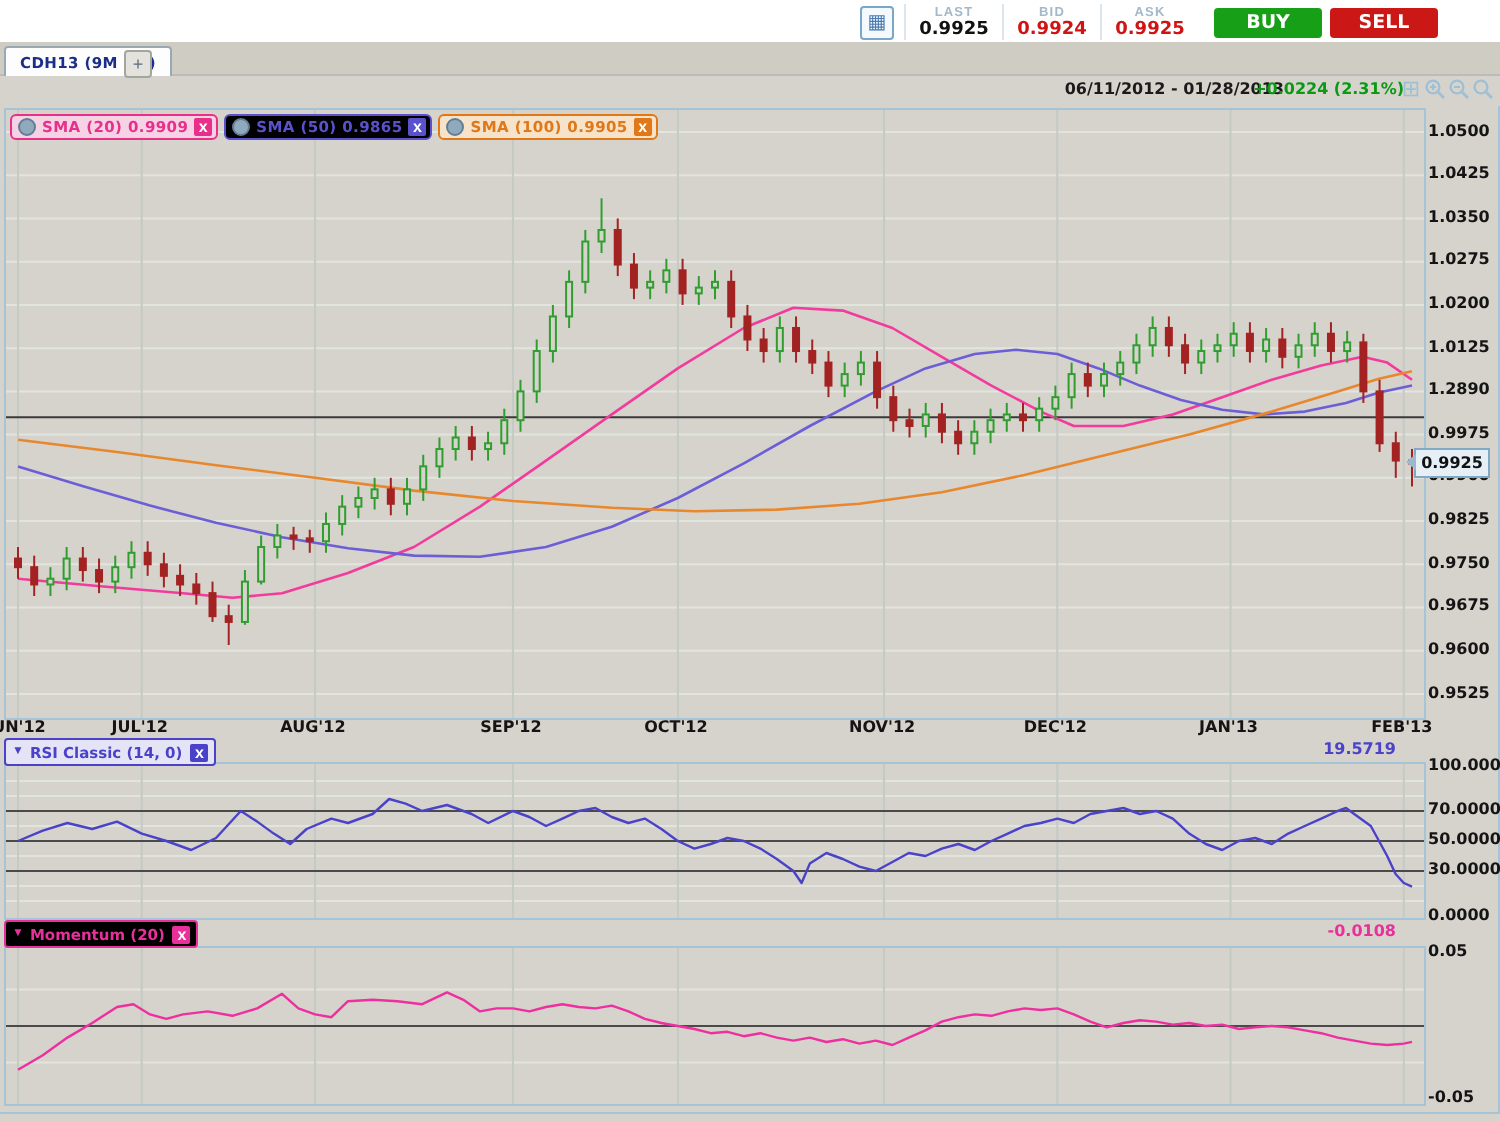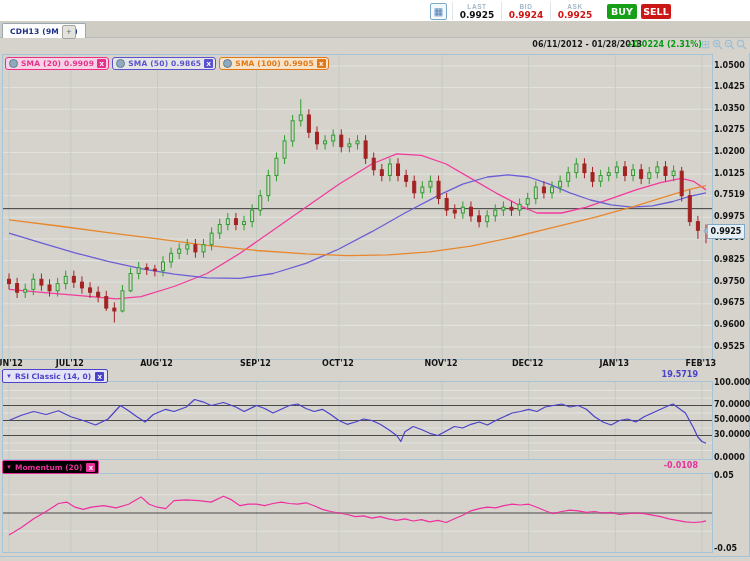--- a/index.html
+++ b/index.html
@@ -12,21 +12,21 @@
   .header{position:absolute;left:0;top:0;width:750px;height:21px;background:#ffffff;border-bottom:1px solid #cfcfcf;}
   .title{position:absolute;left:8px;top:3px;font-size:12.5px;color:#1c1c1c;letter-spacing:.2px;}
   .hdr-right{position:absolute;left:430px;top:2px;height:18px;display:flex;align-items:center;}
   .cal-btn{width:15px;height:15px;border:1px solid #7aa6c8;background:#f4f9fd;border-radius:2px;
     display:flex;align-items:center;justify-content:center;font-size:10px;color:#4a7ab0;margin-right:5px;cursor:pointer;}
   .qcell{display:flex;flex-direction:column;align-items:center;justify-content:center;height:18px;border-left:1px solid #dde6ec;padding:0 1px;}
   .qcell:first-of-type{border-left:none;}
   .qlabel{font-size:6.5px;font-weight:bold;color:#a3b9ca;letter-spacing:.6px;line-height:7px;}
   .qvalue{font-size:9px;font-weight:bold;line-height:10px;font-family:"DejaVu Sans",sans-serif;}
   .w-last{width:46px;}.w-change{width:92px;}.w-bid{width:46px;}.w-ask{width:46px;}
-  .trade-btn{width:30px;height:15px;border-radius:2px;color:#fff;font-size:9.5px;font-weight:bold;
+  .trade-btn{width:54px;height:15px;border-radius:2px;color:#fff;font-size:9.5px;font-weight:bold;
     display:flex;align-items:center;justify-content:center;cursor:pointer;font-family:"DejaVu Sans",sans-serif;}
   
   .tabbar{position:absolute;left:0;top:21px;width:750px;height:16px;background:#cfccc4;border-bottom:1px solid #b9bdb9;}
   .tab{position:absolute;left:2px;top:2px;height:14px;background:#fdfdfd;border:1px solid #9aa8b4;border-bottom:none;
     border-radius:2px 2px 0 0;display:flex;align-items:center;padding:0 7px;cursor:pointer;}
   .tab-label{font-size:7.5px;font-weight:bold;color:#1c2f86;font-family:"DejaVu Sans",sans-serif;letter-spacing:.2px;}
   .tab-add{position:absolute;left:62px;top:4px;width:12px;height:12px;background:#e4e2dc;border:1px solid #a2a69f;
     border-radius:2px;display:flex;align-items:center;justify-content:center;font-size:9px;color:#5a6c7c;cursor:pointer;}
   
   .toolbar{position:absolute;left:0;top:37px;width:750px;height:16px;}
@@ -367,40 +367,40 @@
       </svg>
     </div>
   <div class="frame-edge"></div>
 
   <div class="badges">
     <div class="badge" id="b-sma20" style="background: rgb(246, 210, 229); border: 1px solid rgb(232, 48, 138);">
       <span class="dot"></span>
       <span class="btxt" style="color: rgb(232, 48, 138);">SMA (20) 0.9909</span>
       <span class="xbtn" style="background: rgb(232, 48, 138);">x</span>
     </div>
-    <div class="badge" id="b-sma50" style="background: #e5e5e5; border: 1px solid rgb(90, 82, 204);">
+    <div class="badge" id="b-sma50" style="background: #000000; border: 1px solid rgb(90, 82, 204);">
       <span class="dot"></span>
       <span class="btxt" style="color: rgb(90, 82, 204);">SMA (50) 0.9865</span>
       <span class="xbtn" style="background: rgb(90, 82, 204);">x</span>
     </div>
     <div class="badge" id="b-sma100" style="background: rgb(246, 227, 201); border: 1px solid rgb(224, 120, 24);">
       <span class="dot"></span>
       <span class="btxt" style="color: rgb(224, 120, 24);">SMA (100) 0.9905</span>
       <span class="xbtn" style="background: rgb(224, 120, 24);">x</span>
     </div>
   </div>
 
   <div id="axis-layer">
       <div class="tick " style="left: 714px; top: 60.5px;">1.0500</div>
       <div class="tick " style="left: 714px; top: 82.1154px;">1.0425</div>
       <div class="tick " style="left: 714px; top: 103.731px;">1.0350</div>
       <div class="tick " style="left: 714px; top: 125.346px;">1.0275</div>
       <div class="tick " style="left: 714px; top: 146.962px;">1.0200</div>
       <div class="tick " style="left: 714px; top: 168.577px;">1.0125</div>
-      <div class="tick " style="left: 714px; top: 190.192px;">0.7519</div>
+      <div class="tick " style="left: 714px; top: 190.192px;">1.2890</div>
       <div class="tick " style="left: 714px; top: 211.808px;">0.9975</div>
       <div class="tick " style="left: 714px; top: 233.423px;">0.9900</div>
       <div class="tick " style="left: 714px; top: 255.038px;">0.9825</div>
       <div class="tick " style="left: 714px; top: 276.654px;">0.9750</div>
       <div class="tick " style="left: 714px; top: 298.269px;">0.9675</div>
       <div class="tick " style="left: 714px; top: 319.885px;">0.9600</div>
       <div class="tick " style="left: 714px; top: 341.5px;">0.9525</div>
       <div class="tick month-lbl" style="left: -10px; top: 359px;">JUN'12</div>
       <div class="tick month-lbl" style="left: 51.8639px; top: 359px;">JUL'12</div>
       <div class="tick month-lbl" style="left: 138.473px; top: 359px;">AUG'12</div>

